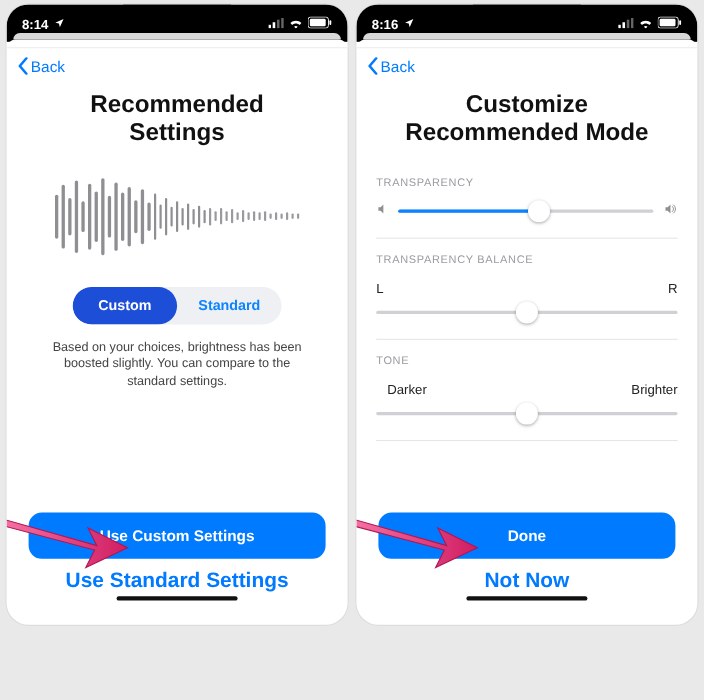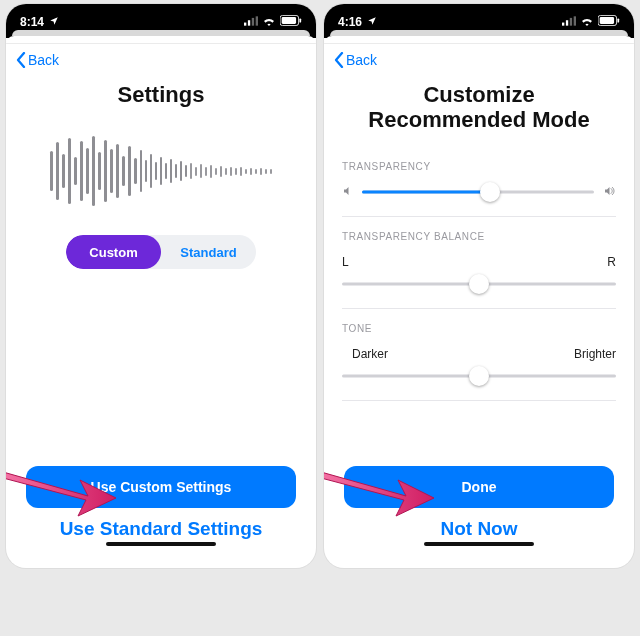--- a/index.html
+++ b/index.html
@@ -22,21 +22,21 @@
 
   .content { flex: 1 1 auto; padding: 0 14px; display: flex; flex-direction: column; overflow: hidden; text-align: center; }
 
   
   .h1 { font-size: 22px; font-weight: 700; color: #111; line-height: 1.15; margin-top: 6px; }
   .wave { display: flex; align-items: center; justify-content: center; gap: 3px; height: 88px; margin: 20px auto 12px auto; width: 250px; }
   .wave span { display: inline-block; width: 3px; background: #8e8e93; border-radius: 2px; }
 
   .segment { width: 190px; height: 34px; background: #eef0f3; border-radius: 18px; display: flex; margin: 8px auto 14px auto; overflow: hidden; }
   .segment .seg { flex: 1; display: flex; align-items: center; justify-content: center; font-size: 13px; font-weight: 600; }
-  .seg.active { background: #6d28d9; color: #fff; border-radius: 18px; }
+  .seg.active { background: #1d4ed8; color: #fff; border-radius: 18px; }
   .seg.idle { color: #0a84ff; }
 
   .desc { font-size: 11.5px; color: #444; line-height: 1.35; padding: 0 20px; }
 
   .btn-area { margin-top: auto; padding-bottom: 16px; position: relative; }
   .primary-btn { background: #007aff; color: #fff; font-size: 14px; font-weight: 600; border-radius: 12px; height: 42px; display: flex; align-items: center; justify-content: center; margin: 0 6px 10px 6px; cursor: pointer; position: relative; }
   .secondary-link { color: #007aff; font-size: 19px; font-weight: 600; text-align: center; cursor: pointer; height: 22px; display: flex; align-items: center; justify-content: center; }
 
   .home-indicator { width: 110px; height: 4px; background: #111; border-radius: 3px; margin: 2px auto 6px auto; }
 
@@ -102,20 +102,21 @@
     <div class="nav-row">
       <div class="back-button">
         <svg width="10" height="16" viewBox="0 0 10 16">
             <path d="M8 1L2 8l6 7" stroke="#007aff" stroke-width="2.3" fill="none" stroke-linecap="round" stroke-linejoin="round"></path>
           </svg>
         <span>Back</span>
       </div>
     </div>
     <div class="content">
       <div class="h1">
+        <div>Recommended</div>
         <div>Settings</div>
       </div>
       <div class="wave" id="wave">
           <span style="height: 40px;"></span>
           <span style="height: 58px;"></span>
           <span style="height: 34px;"></span>
           <span style="height: 66px;"></span>
           <span style="height: 28px;"></span>
           <span style="height: 60px;"></span>
           <span style="height: 46px;"></span>
@@ -156,20 +157,21 @@
           <span style="height: 5.4px; width: 2px; opacity: 0.9;"></span>
         </div>
       <div class="segment">
         <div class="seg active">
             <span>Custom</span>
           </div>
         <div class="seg idle">
             <span>Standard</span>
           </div>
       </div>
+      <div class="desc">Based on your choices, brightness has been boosted slightly. You can compare to the standard settings.</div>
       <div class="btn-area">
         <svg class="arrow" width="120" height="66" style="left:-22px; top:-2px;" viewBox="0 0 120 66">
           <defs>
               <linearGradient id="g1" x1="0" y1="0" x2="1" y2="0">
                 <stop offset="0" stop-color="#f472a4"></stop>
                 <stop offset="1" stop-color="#d01d62"></stop>
               </linearGradient>
             </defs>
           <path d="M5 8 L90 32 L82 16 L118 34 L80 52 L88 36 L5 14 Z" fill="url(#g1)" stroke="#b01552" stroke-width="1"></path>
         </svg>
@@ -180,21 +182,21 @@
             <span>Use Standard Settings</span>
           </div>
         <div class="home-indicator"></div>
       </div>
     </div>
   </div>
 
   <div class="phone right">
     <div class="status-bar">
       <div class="status-left">
-        <span>4:16</span>
+        <span>8:16</span>
         <span class="loc-icon">
           <svg width="10" height="10" viewBox="0 0 24 24" fill="#fff">
               <path d="M3 11l18-8-8 18-2-8-8-2z"></path>
             </svg>
         </span>
       </div>
       <div class="notch"></div>
       <div class="status-right">
         <span class="signal-icon">
           <svg width="14" height="10" viewBox="0 0 18 12" fill="#fff">

